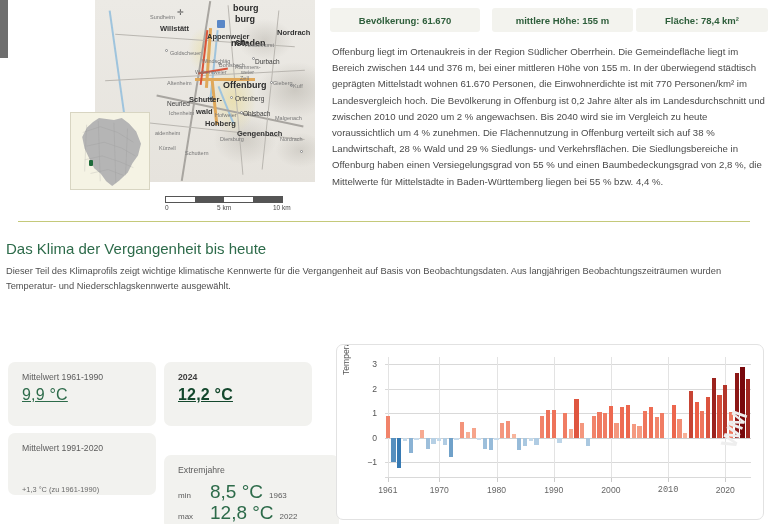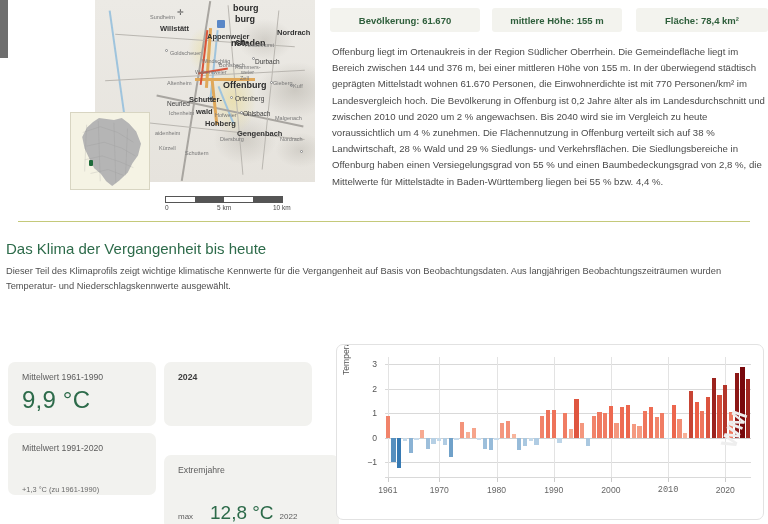--- a/index.html
+++ b/index.html
@@ -86,21 +86,21 @@
   .scale-ticks span { position:absolute; font-size:6.5px; color:#444; }
 
   
   .badges { position:absolute; left:330px; top:8px; width:438px; height:26px; }
   .badge {
     position:absolute; top:0; height:24px; background:#f3f3ee;
     border-radius:3px; display:flex; align-items:center; justify-content:center;
     color:#2d5d3a; font-weight:bold; font-size:9.5px; white-space:nowrap;
   }
   .badge.b1 { left:0px;   width:150px; }
-  .badge.b2 { left:162px; width:130px; }
+  .badge.b2 { left:162px; width:141px; }
   .badge.b3 { left:306px; width:132px; }
 
   
   .intro-text {
     position:absolute; left:332px; top:44px; width:434px;
     font-size:9.6px; line-height:16.2px; color:#4a4a4a;
     text-align: left;
   }
 
   
@@ -133,21 +133,21 @@
   .card.c3 { left:8px;   top:433px; width:148px; height:62px; }
   .card.c4 { left:164px; top:455px; width:175px; height:74px; }
 
   .card-label {
     position:absolute; left:14px; top:10px;
     font-size:8.7px; color:#5d5d5d;
   }
   .card-label.bold { font-weight:bold; color:#3e3e3e; }
   .card-value {
     position:absolute; left:14px; top:24px;
-    font-size:24px; color:#2d6b4a; font-weight:normal; letter-spacing:.2px;
+    font-size:16px; color:#2d6b4a; font-weight:normal; letter-spacing:.2px;text-decoration:underline;
   }
   .card-value.bold { font-weight:bold; color:#14482d; }
   .card-sub {
     position:absolute; left:14px; top:52px;
     font-size:7.4px; color:#6a6a6a;
   }
 
   .extreme-row { position:absolute; left:14px; display:flex; align-items:baseline; }
   .extreme-row.r1 { top:26px; }
   .extreme-row.r2 { top:47px; }
@@ -332,29 +332,35 @@
   <div class="sec-desc">Dieser Teil des Klimaprofils zeigt wichtige klimatische Kennwerte für die Vergangenheit auf Basis von Beobachtungsdaten. Aus langjährigen Beobachtungszeiträumen wurden Temperatur- und Niederschlagskennwerte ausgewählt.</div>
 
 
   <div class="card c1">
     <div class="card-label">Mittelwert 1961-1990</div>
     <div class="card-value">9,9 °C</div>
   </div>
 
   <div class="card c2">
     <div class="card-label bold">2024</div>
+    <div class="card-value bold">12,2 °C</div>
   </div>
 
   <div class="card c3">
     <div class="card-label">Mittelwert 1991-2020</div>
     <div class="card-sub">+1,3 °C (zu 1961-1990)</div>
   </div>
 
   <div class="card c4">
     <div class="card-label">Extremjahre</div>
+    <div class="extreme-row r1">
+      <span class="ex-key">min</span>
+      <span class="ex-val">8,5 °C</span>
+      <span class="ex-year">1963</span>
+    </div>
     <div class="extreme-row r2">
       <span class="ex-key">max</span>
       <span class="ex-val">12,8 °C</span>
       <span class="ex-year">2022</span>
     </div>
   </div>
 
   <div class="chart-box">
     <div class="ylabel">Temperaturänderung [°C]</div>
     <div class="ytick-wrap" id="yticks">

